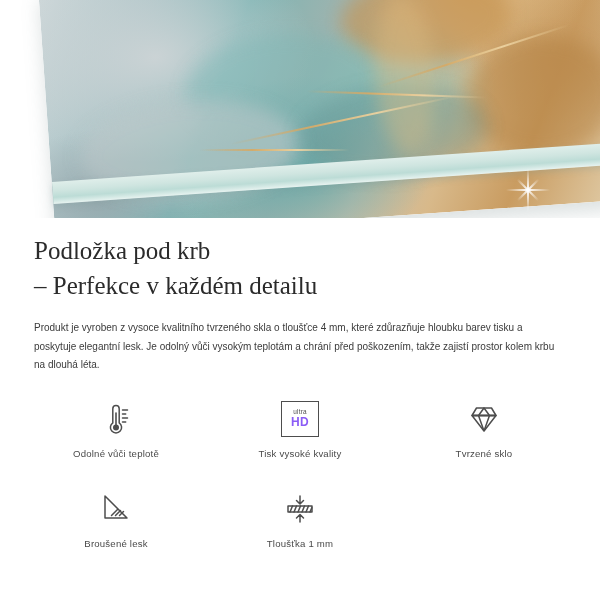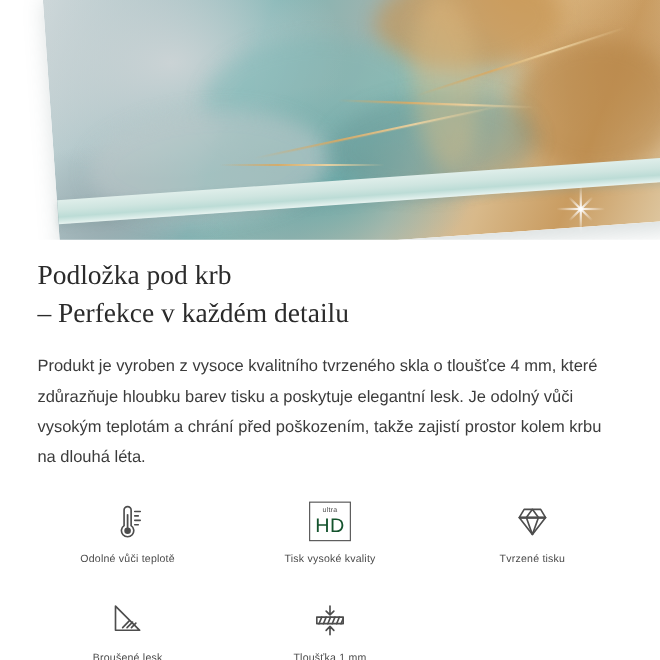--- a/index.html
+++ b/index.html
@@ -124,21 +124,21 @@
   .headline {
     font-family: "Liberation Serif", serif;
     font-size: 25px;
     line-height: 1.38;
     color: #2b2b2b;
     font-weight: 400;
     margin: 0 0 16px 0;
     white-space: pre-line;
   }
   .para {
-    font-size: 15px;
+    font-size: 10px;
     line-height: 1.85;
     color: #3b3b3b;
     margin: 0;
     max-width: 540px;
   }
 
   
   .features {
     display: grid;
     grid-template-columns: repeat(3, 1fr);
@@ -167,21 +167,21 @@
   }
   svg { display: block; }
   .hd-badge {
     width: 36px; height: 34px;
     border: 1.6px solid #4d4d4d;
     display: flex; flex-direction: column;
     align-items: center; justify-content: center;
     line-height: 1;
   }
   .hd-badge .u { font-size: 6.4px; color: #4d4d4d; letter-spacing: .2px; margin-bottom: 1px; }
-  .hd-badge .h { font-size: 18px; font-weight: normal; color: #14532d; letter-spacing: .3px; }
+  .hd-badge .h { font-size: 12px; font-weight: bold; color: #8b5cf6; letter-spacing: .3px; }
 </style>
 </head>
 <body>
 
 <div class="page">
 
   <div class="hero">
     <div class="hero-art">
       <div class="swirl s1"></div>
       <div class="swirl s2"></div>
@@ -233,21 +233,21 @@
 
 
     <div class="feature">
       <div class="ico">
         <svg width="42" height="42" viewBox="0 0 42 42" fill="none" stroke="#4d4d4d" stroke-width="1.5" stroke-linejoin="round">
           <path d="M9 17.5h24L21 33 9 17.5z"></path>
           <path d="M13.5 10h15l4.5 7.5H9L13.5 10z"></path>
           <path d="M9 17.5h24M15.5 17.5L21 10l5.5 7.5M21 33l-5.5-15.5M21 33l5.5-15.5"></path>
         </svg>
       </div>
-      <div class="cap">Tvrzené tisku</div>
+      <div class="cap">Tvrzené sklo</div>
     </div>
 
     <div class="feature">
       <div class="ico">
         <svg width="42" height="42" viewBox="0 0 42 42" fill="none" stroke="#4d4d4d" stroke-width="1.5" stroke-linecap="round" stroke-linejoin="round">
           <path d="M10 30h22L10 8v22z"></path>
           <path d="M16.5 27.5l6-6M20.5 27.5l5-5M24.5 27.5l4-4"></path>
         </svg>
       </div>
       <div class="cap">Broušené lesk</div>

